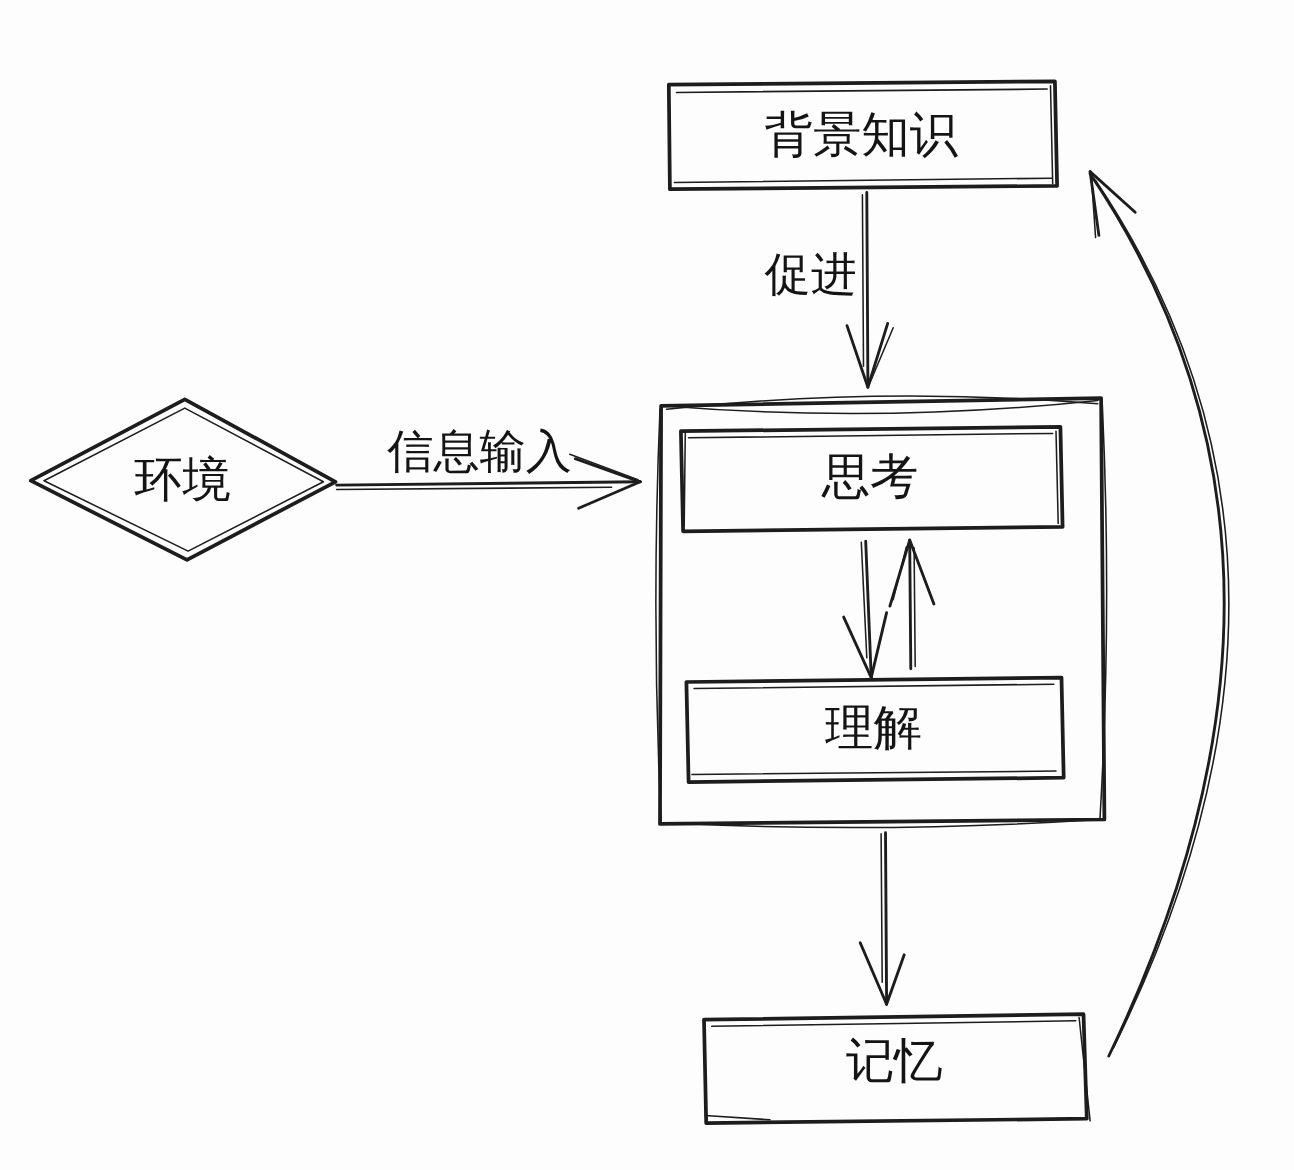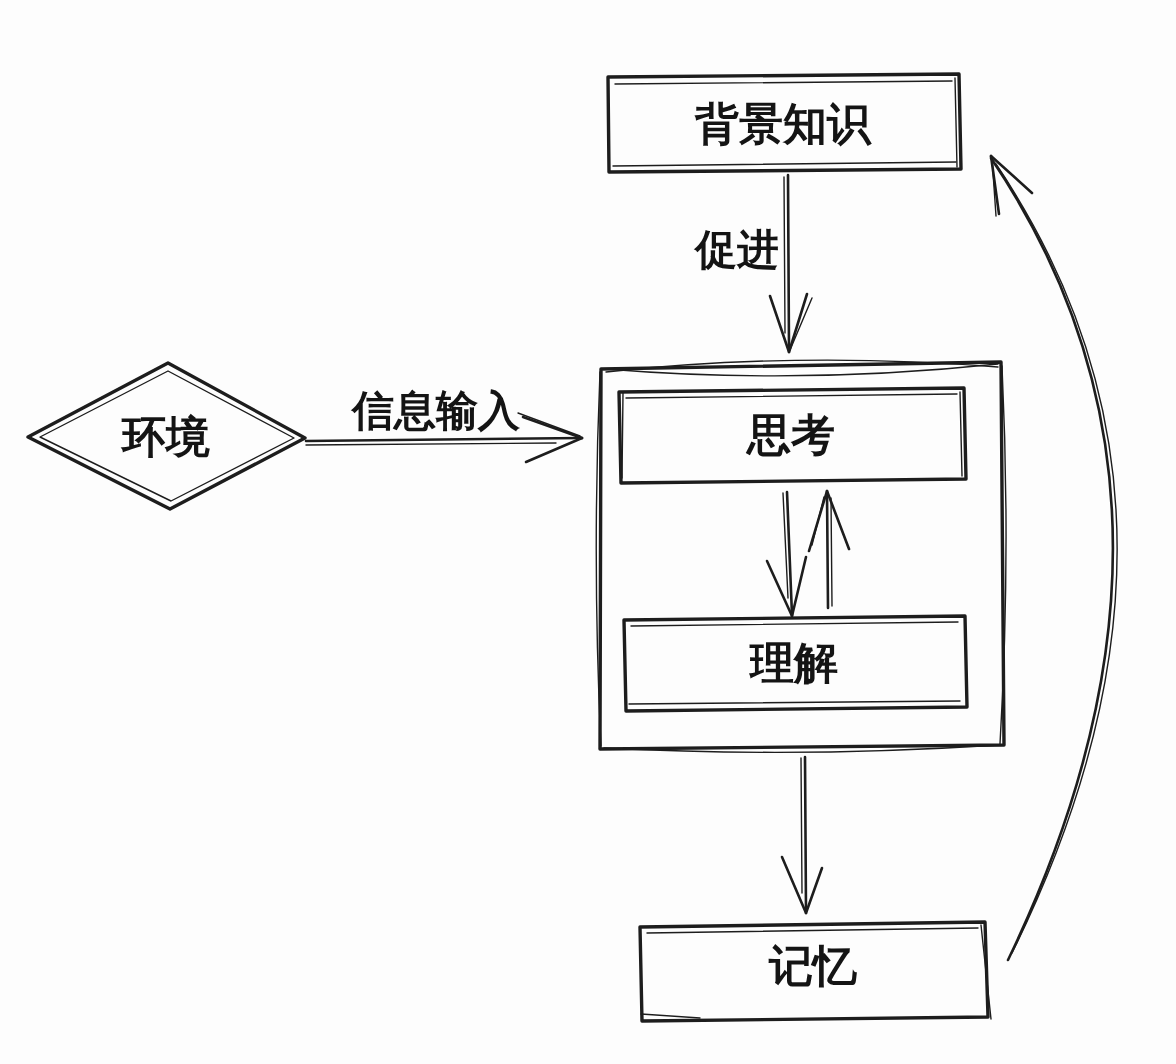--- a/index.html
+++ b/index.html
@@ -8,21 +8,20 @@
     background: #fdfdfd;
     width: 1176px;
     height: 1064px;
     overflow: hidden;
   }
   .canvas-wrap {
     position: relative;
     width: 1176px;
     height: 1039px;
     background: #fdfdfd;
-    font-weight: bold;
   }
   svg { display: block; }
   .ink {
     fill: none;
     stroke: #1d1d1d;
     stroke-linecap: round;
     stroke-linejoin: round;
   }
   .main  { stroke-width: 3.4; }
   .mid   { stroke-width: 2.6; }

